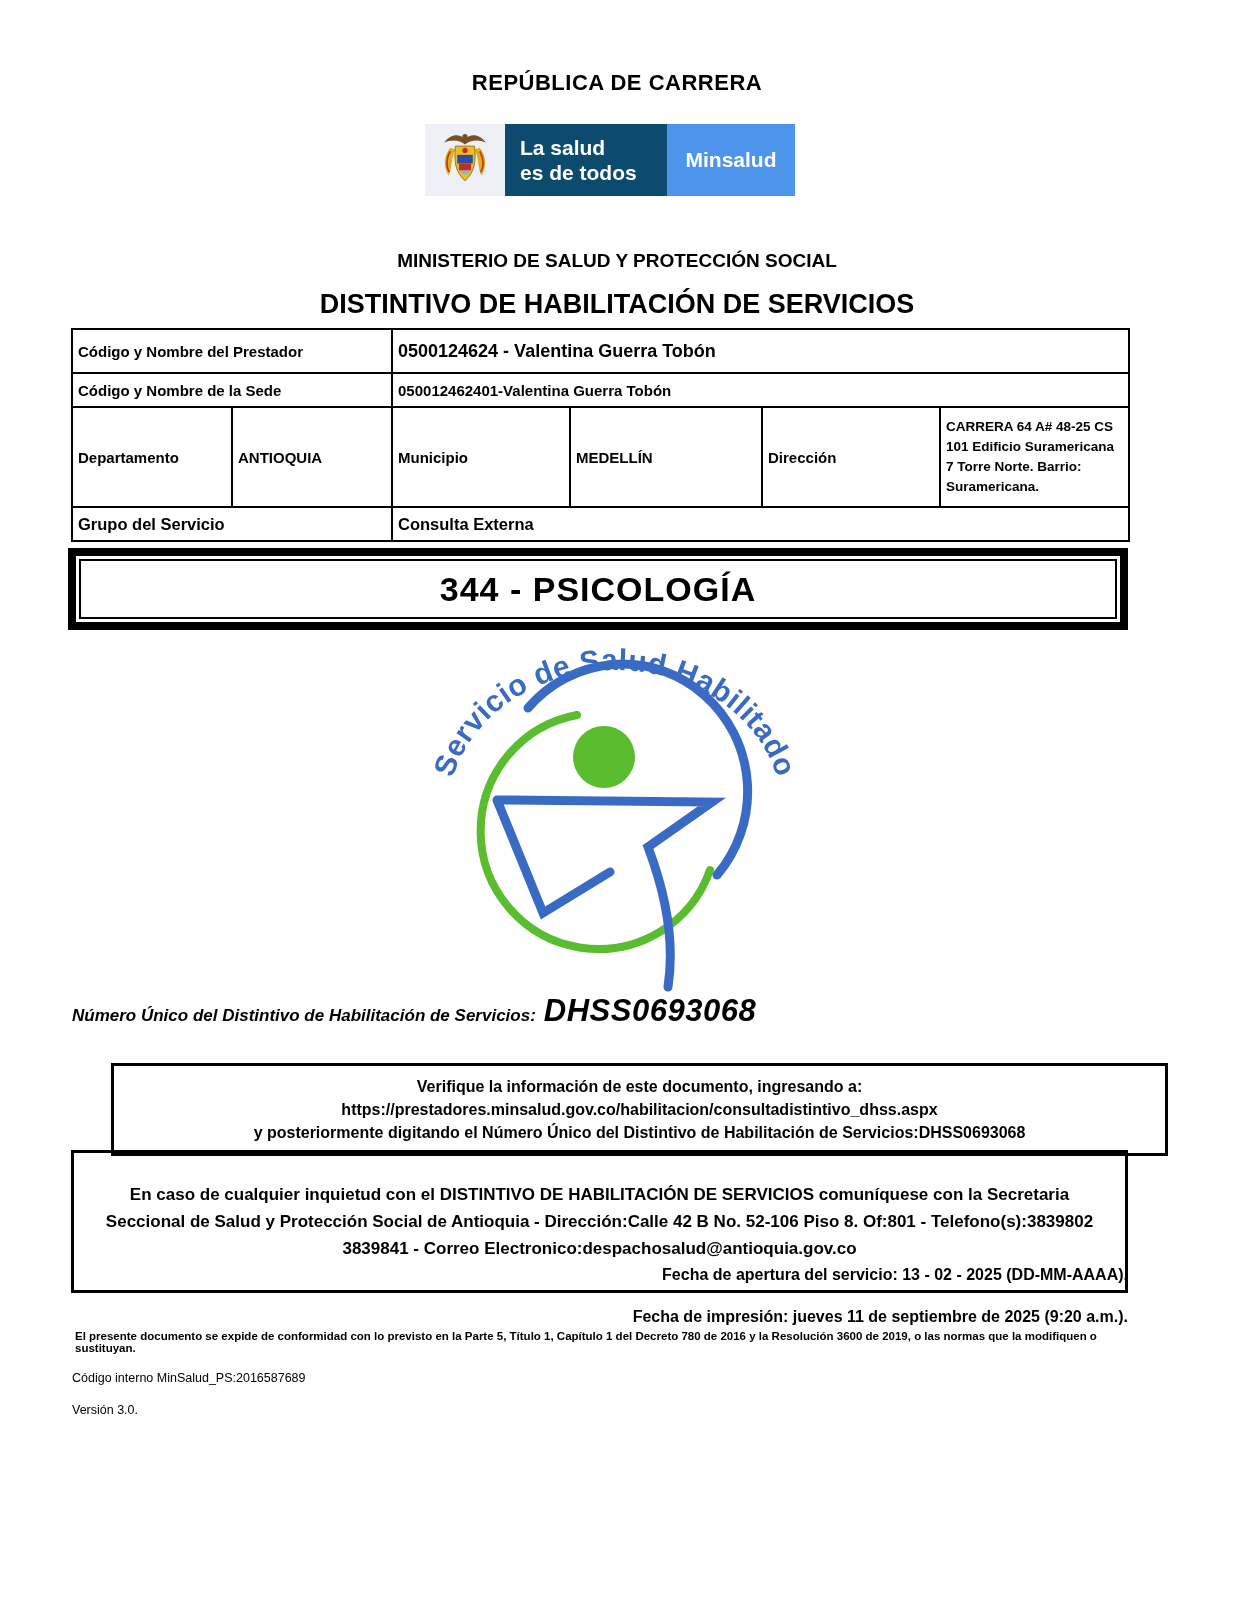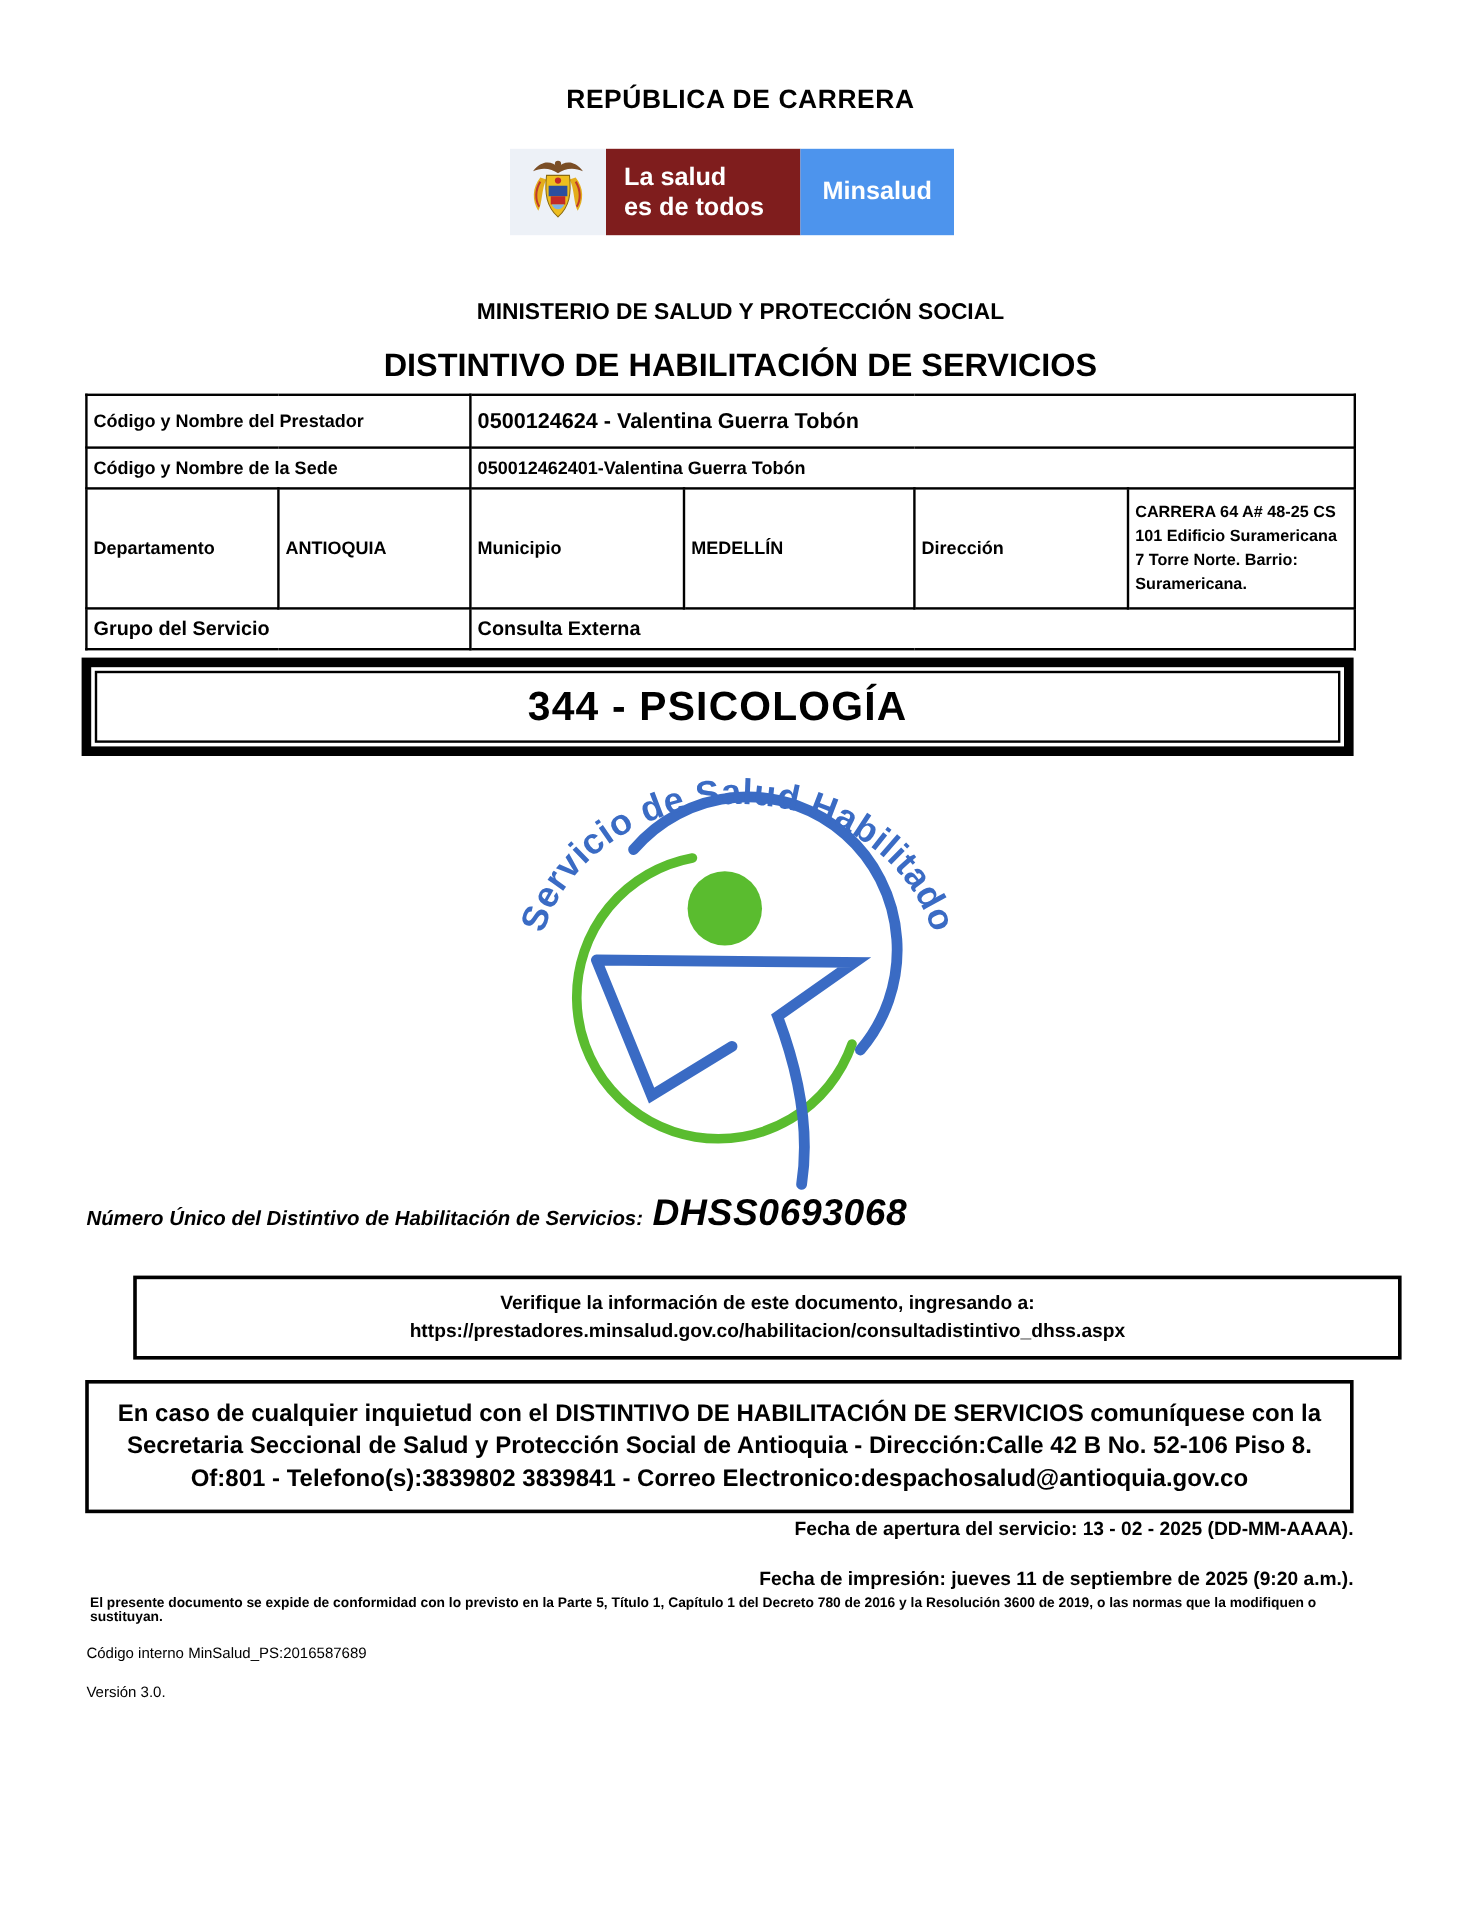--- a/index.html
+++ b/index.html
@@ -3,21 +3,21 @@
 <meta charset="utf-8">
 <style>
   html,body{margin:0;padding:0;background:#ffffff;}
   body{font-family:"Liberation Sans","DejaVu Sans",sans-serif;color:#000;}
   .page{position:relative;width:1234px;height:1600px;background:#fff;overflow:hidden;}
   .country-title{position:absolute;top:70px;left:0;width:100%;text-align:center;
     font-size:22px;font-weight:bold;letter-spacing:.5px;}
   
   .banner{position:absolute;top:124px;left:425px;width:370px;height:72px;display:flex;}
   .banner-emblem{width:80px;background:#edf1f7;display:flex;align-items:center;justify-content:center;}
-  .banner-tagline{width:162px;background:#7f1d1d;color:#fff;display:flex;flex-direction:column;
+  .banner-tagline{width:162px;background:#0c4a6e;color:#fff;display:flex;flex-direction:column;
     justify-content:center;padding-left:15px;box-sizing:border-box;font-weight:bold;font-size:21px;line-height:25px;}
   .banner-brand{width:128px;background:#4d94ed;color:#fff;display:flex;align-items:center;
     justify-content:center;font-weight:bold;font-size:21px;}
   .ministry{position:absolute;top:250px;left:0;width:100%;text-align:center;font-size:19px;font-weight:bold;}
   .doc-title{position:absolute;top:289px;left:0;width:100%;text-align:center;font-size:27px;font-weight:bold;}
   
   .info-table{position:absolute;top:328px;left:71px;width:1057px;border-collapse:collapse;table-layout:fixed;}
   .info-table td{border:2px solid #000;font-weight:bold;padding:2px 5px;vertical-align:middle;font-size:15px;}
   .r1 td{height:38px;} .r2 td{height:28px;} .r3 td{height:94px;} .r4 td{height:28px;}
   td.val-big{font-size:18px;}
@@ -33,21 +33,21 @@
   .seal text{font-family:"Liberation Sans","DejaVu Sans",sans-serif;font-weight:bold;
     font-size:30px;letter-spacing:.5px;}
   
   .unique-line{position:absolute;top:993px;left:72px;display:flex;align-items:baseline;}
   .unique-label{font-size:17px;font-weight:bold;font-style:italic;}
   .unique-value{font-size:31px;font-weight:bold;font-style:italic;margin-left:8px;letter-spacing:.5px;}
   
   .verify-box{position:absolute;top:1063px;left:71px;width:1057px;border:3px solid #000;
     box-sizing:border-box;padding:9px 6px;text-align:center;font-weight:bold;font-size:16px;line-height:23px;margin-left:40px;}
   .contact-box{position:absolute;top:1150px;left:71px;width:1057px;border:3px solid #000;
-    box-sizing:border-box;padding:12px 14px;text-align:center;font-weight:bold;font-size:20px;line-height:27px;}
+    box-sizing:border-box;padding:28px 14px;text-align:center;font-weight:bold;font-size:17px;line-height:27px;}
   
   .fecha-apertura{position:absolute;top:1266px;left:71px;width:1057px;text-align:right;
     font-weight:bold;font-size:16px;}
   .fecha-impresion{position:absolute;top:1308px;left:71px;width:1057px;text-align:right;
     font-weight:bold;font-size:16px;}
   .legal-line{position:absolute;top:1330px;left:75px;width:1060px;font-weight:bold;font-size:11.5px;}
   .internal-code{position:absolute;top:1371px;left:72px;font-weight:normal;font-size:12.5px;}
   .version-line{position:absolute;top:1403px;left:72px;font-weight:normal;font-size:12.5px;}
 </style>
 </head>
@@ -137,20 +137,21 @@
     </text>
   </svg>
 
   <div class="unique-line">
     <span class="unique-label">Número Único del Distintivo de Habilitación de Servicios:</span>
     <span class="unique-value">DHSS0693068</span>
   </div>
 
   <div class="verify-box">
     <div>Verifique la información de este documento, ingresando a: https://prestadores.minsalud.gov.co/habilitacion/consultadistintivo_dhss.aspx</div>
+    <div>y posteriormente digitando el Número Único del Distintivo de Habilitación de Servicios:DHSS0693068</div>
   </div>
 
   <div class="contact-box">
     <span>En caso de cualquier inquietud con el DISTINTIVO DE HABILITACIÓN DE SERVICIOS comuníquese con la Secretaria Seccional de Salud y Protección Social de Antioquia - Dirección:Calle 42 B No. 52-106 Piso 8. Of:801 - Telefono(s):3839802 3839841 - Correo Electronico:despachosalud@antioquia.gov.co</span>
   </div>
 
   <div class="fecha-apertura">Fecha de apertura del servicio: 13 - 02 - 2025 (DD-MM-AAAA).</div>
   <div class="fecha-impresion">Fecha de impresión: jueves 11 de septiembre de 2025 (9:20 a.m.).</div>
   <div class="legal-line">El presente documento se expide de conformidad con lo previsto en la Parte 5, Título 1, Capítulo 1 del Decreto 780 de 2016 y la Resolución 3600 de 2019, o las normas que la modifiquen o sustituyan.</div>
   <div class="internal-code">Código interno MinSalud_PS:2016587689</div>

